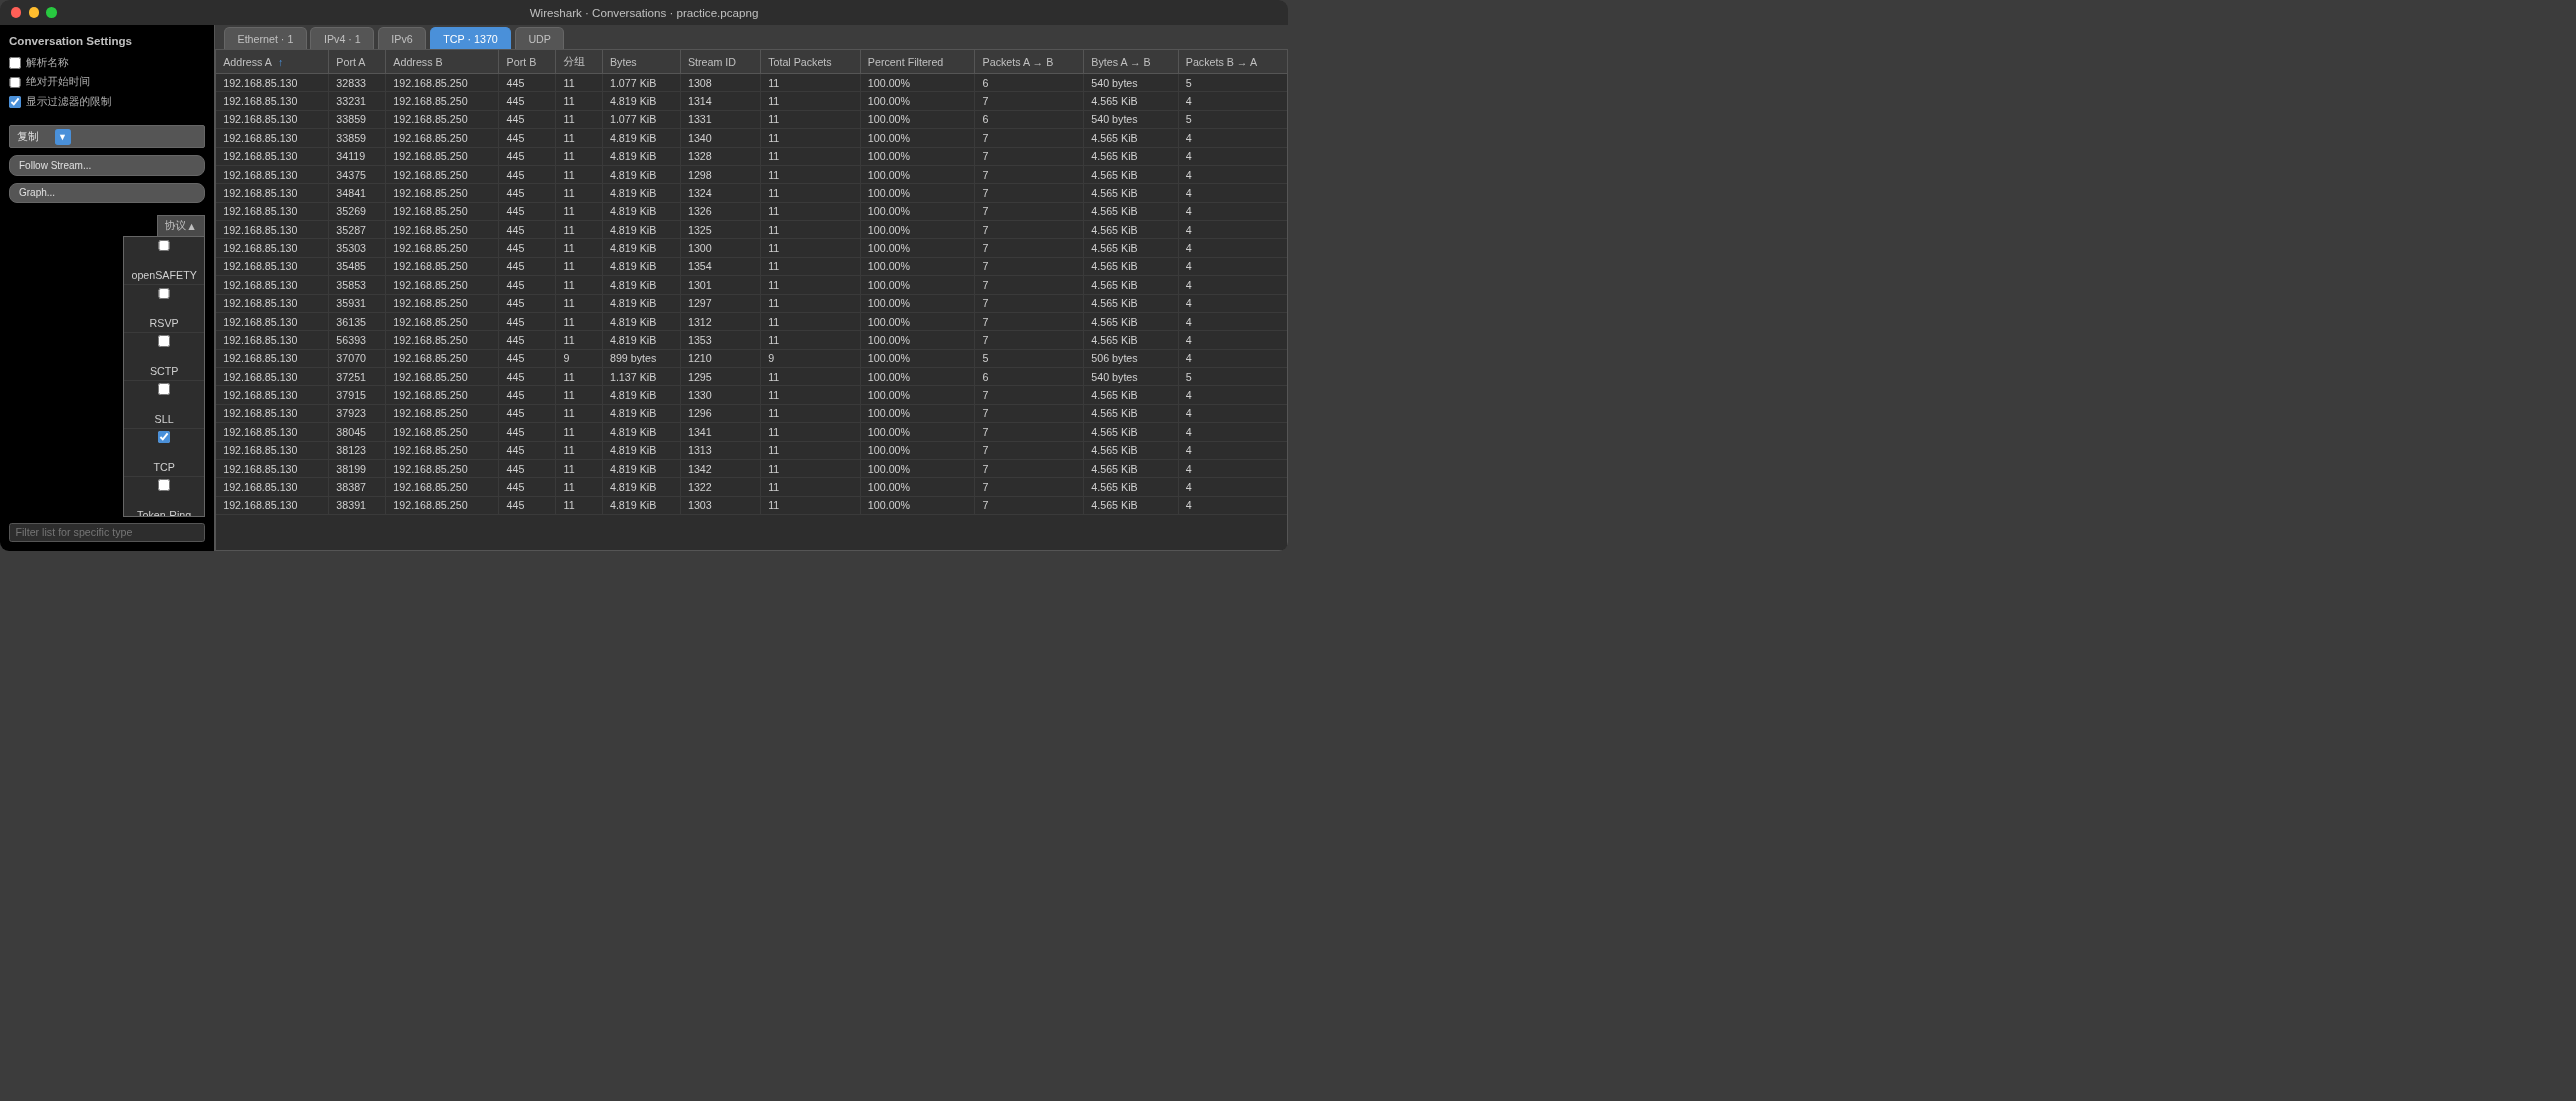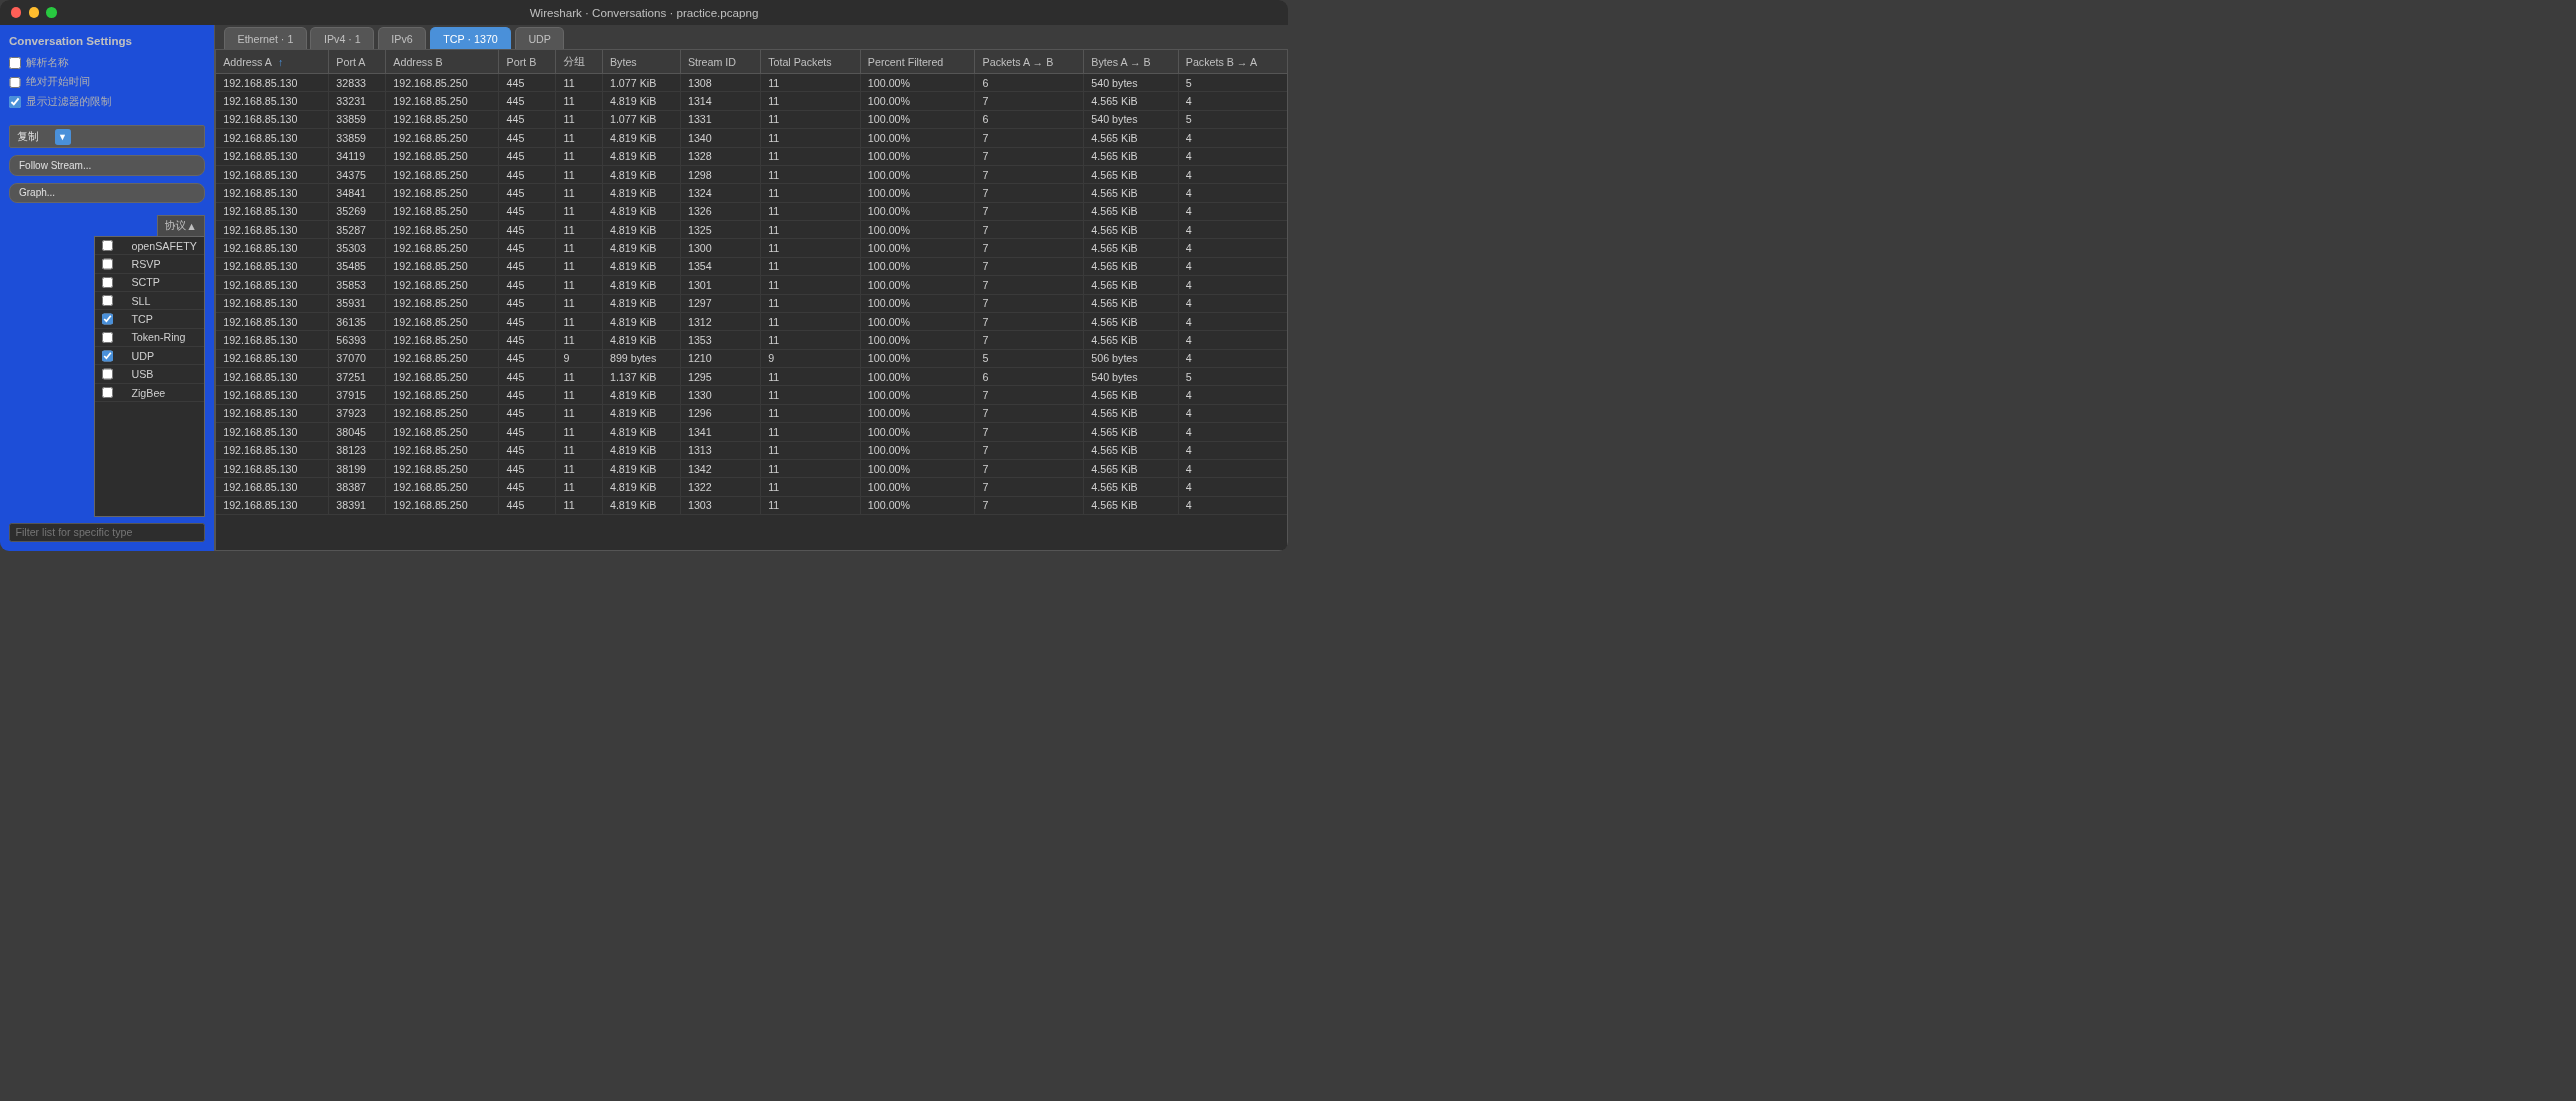--- a/index.html
+++ b/index.html
@@ -50,21 +50,21 @@
     .main-content {
       display: flex;
       height: calc(551px - 25px);
       background: #3c3c3c;
     }
 
     
     .sidebar {
       width: 215px;
       min-width: 215px;
-      background: #1d4ed8;
+      background: #000000;
       border-right: 0.9px solid #555;
       display: flex;
       flex-direction: column;
       padding: 9px;
     }
     .sidebar-title {
       color: #c0c0c0;
       font-size: 11.6px;
       font-weight: 600;
       margin-bottom: 9px;
@@ -160,20 +160,21 @@
     }
     .protocol-item {
       display: flex;
       align-items: center;
       padding: 2.7px 7.2px;
       gap: 18px;
       font-size: 10.7px;
       color: #d0d0d0;
       border-bottom: 0.9px solid #3a3a3a;
       cursor: pointer;
+      flex-direction: column;
     }
     .protocol-item input[type="checkbox"] {
       width: 11.6px;
       height: 11.6px;
     }
     .protocol-item.checked-blue input[type="checkbox"] {
       accent-color: #4a90d9;
     }
     .filter-input {
       margin-top: 5.4px;

